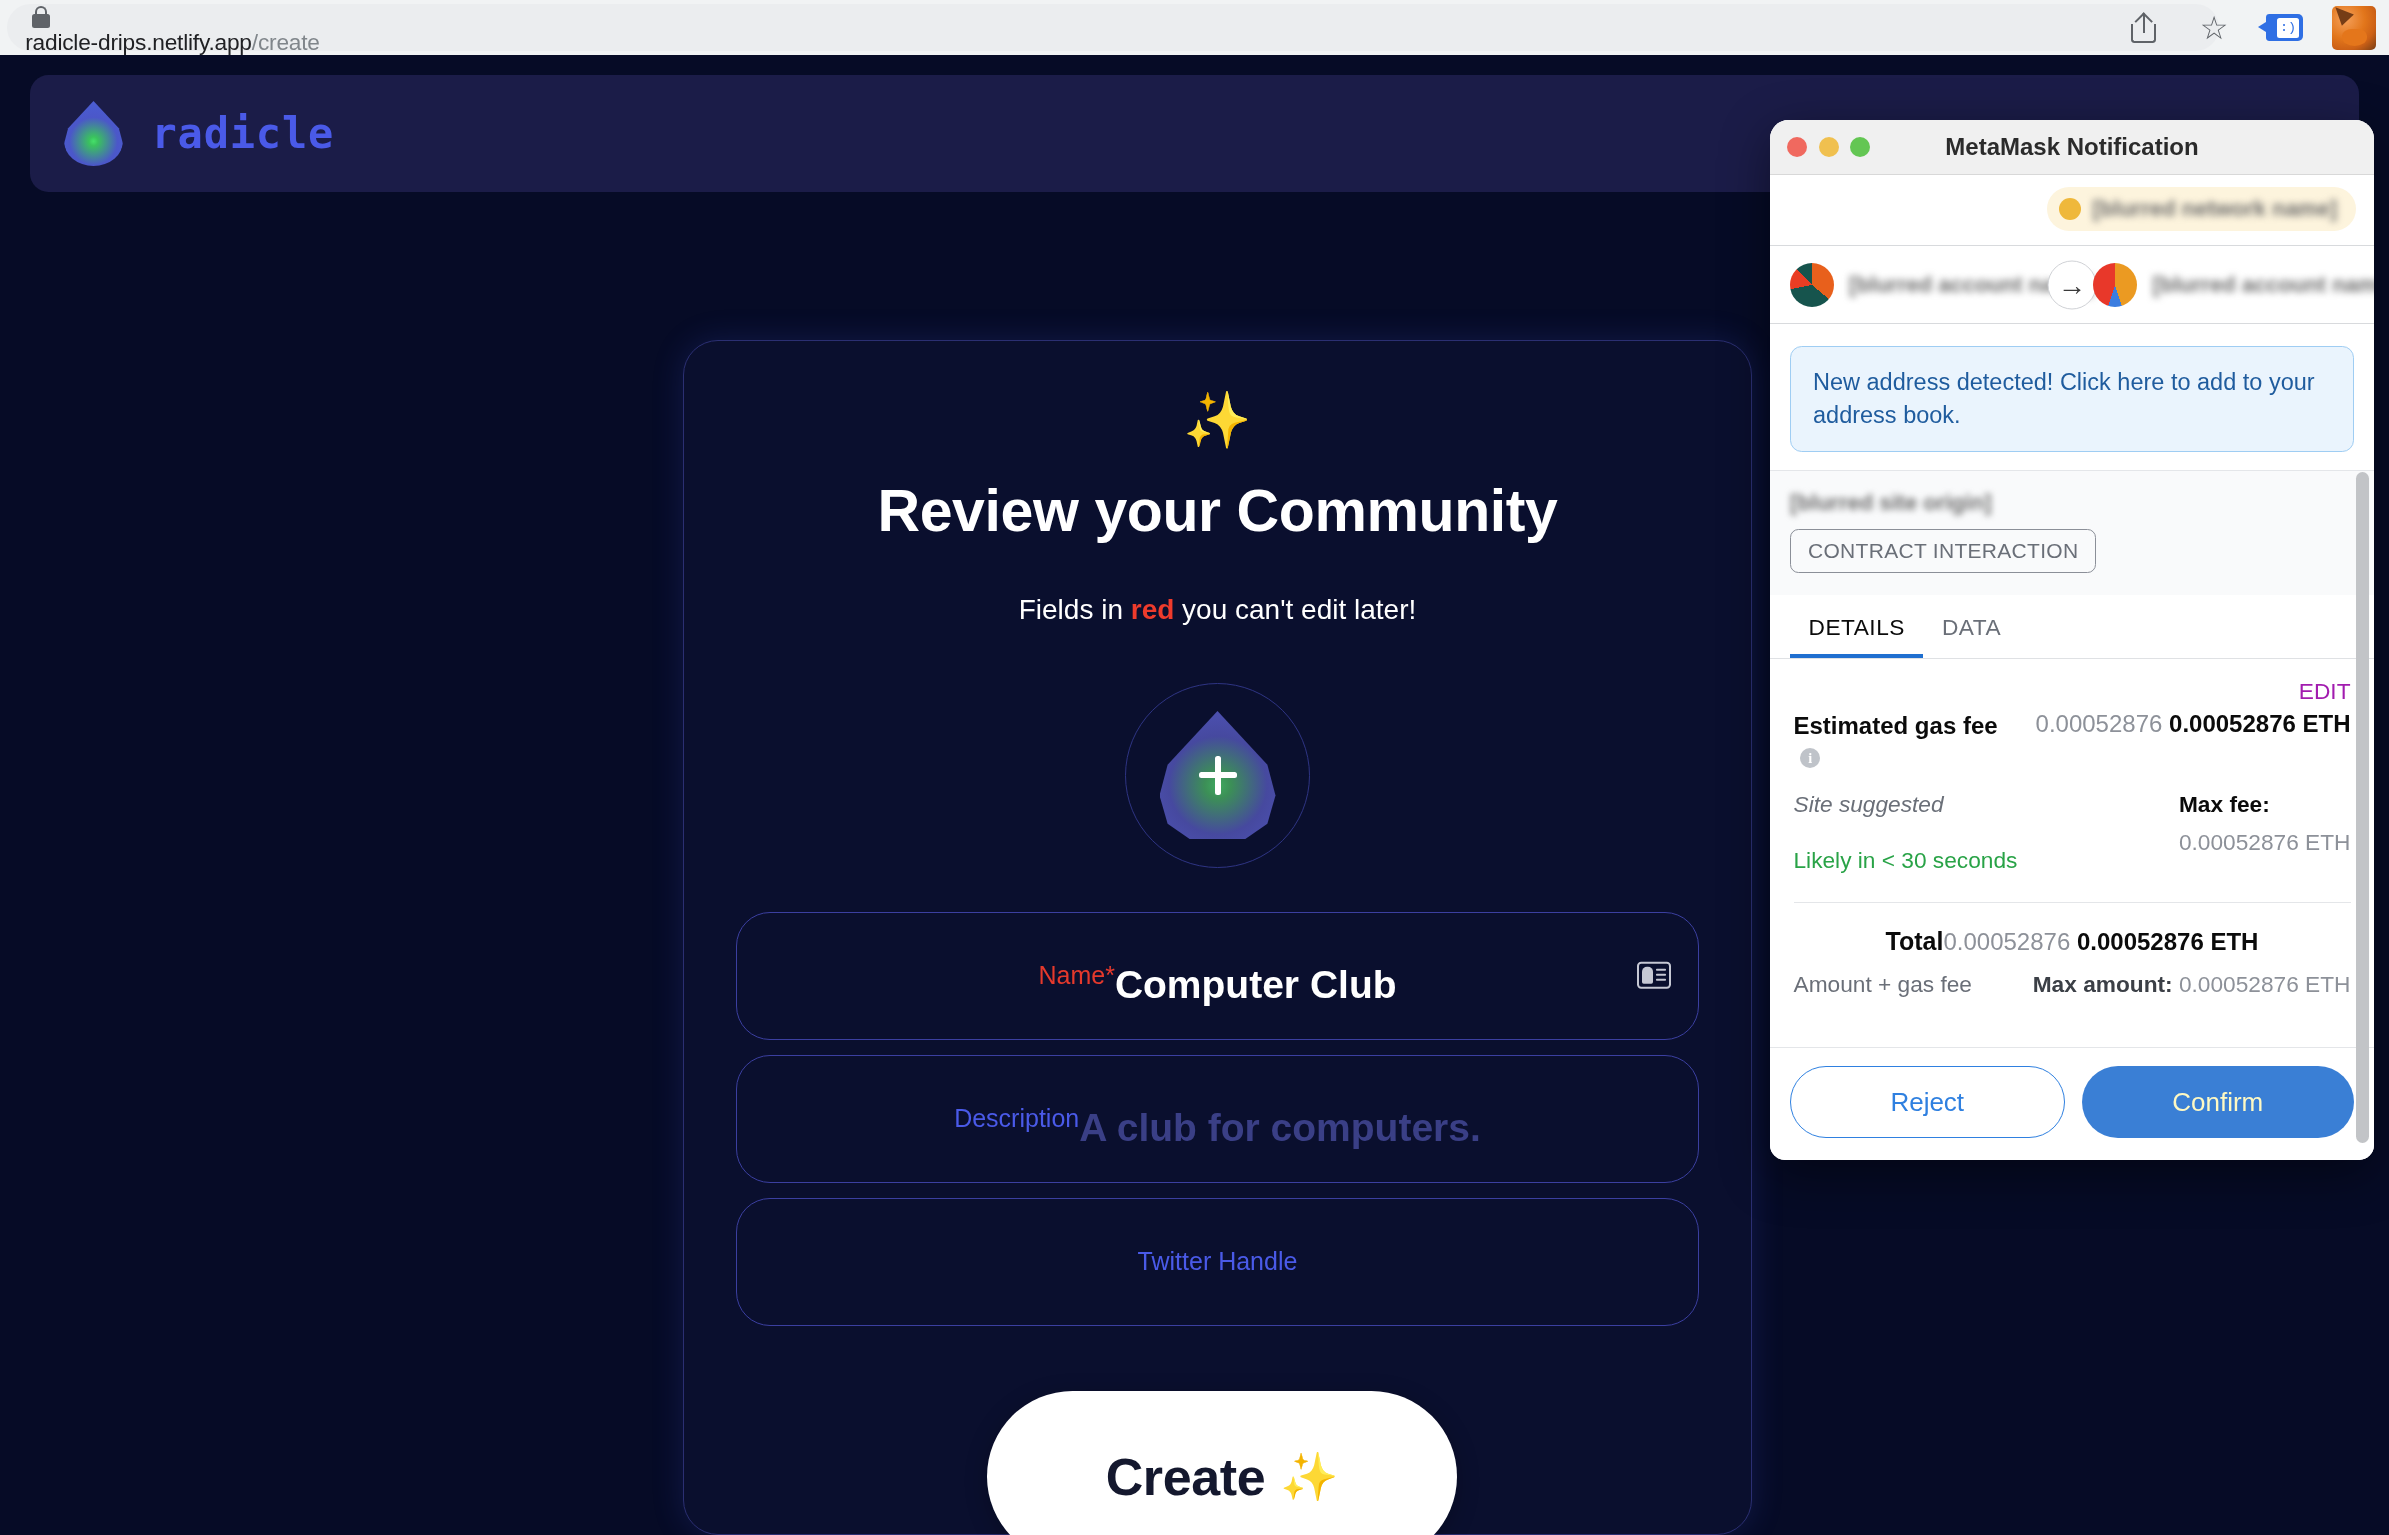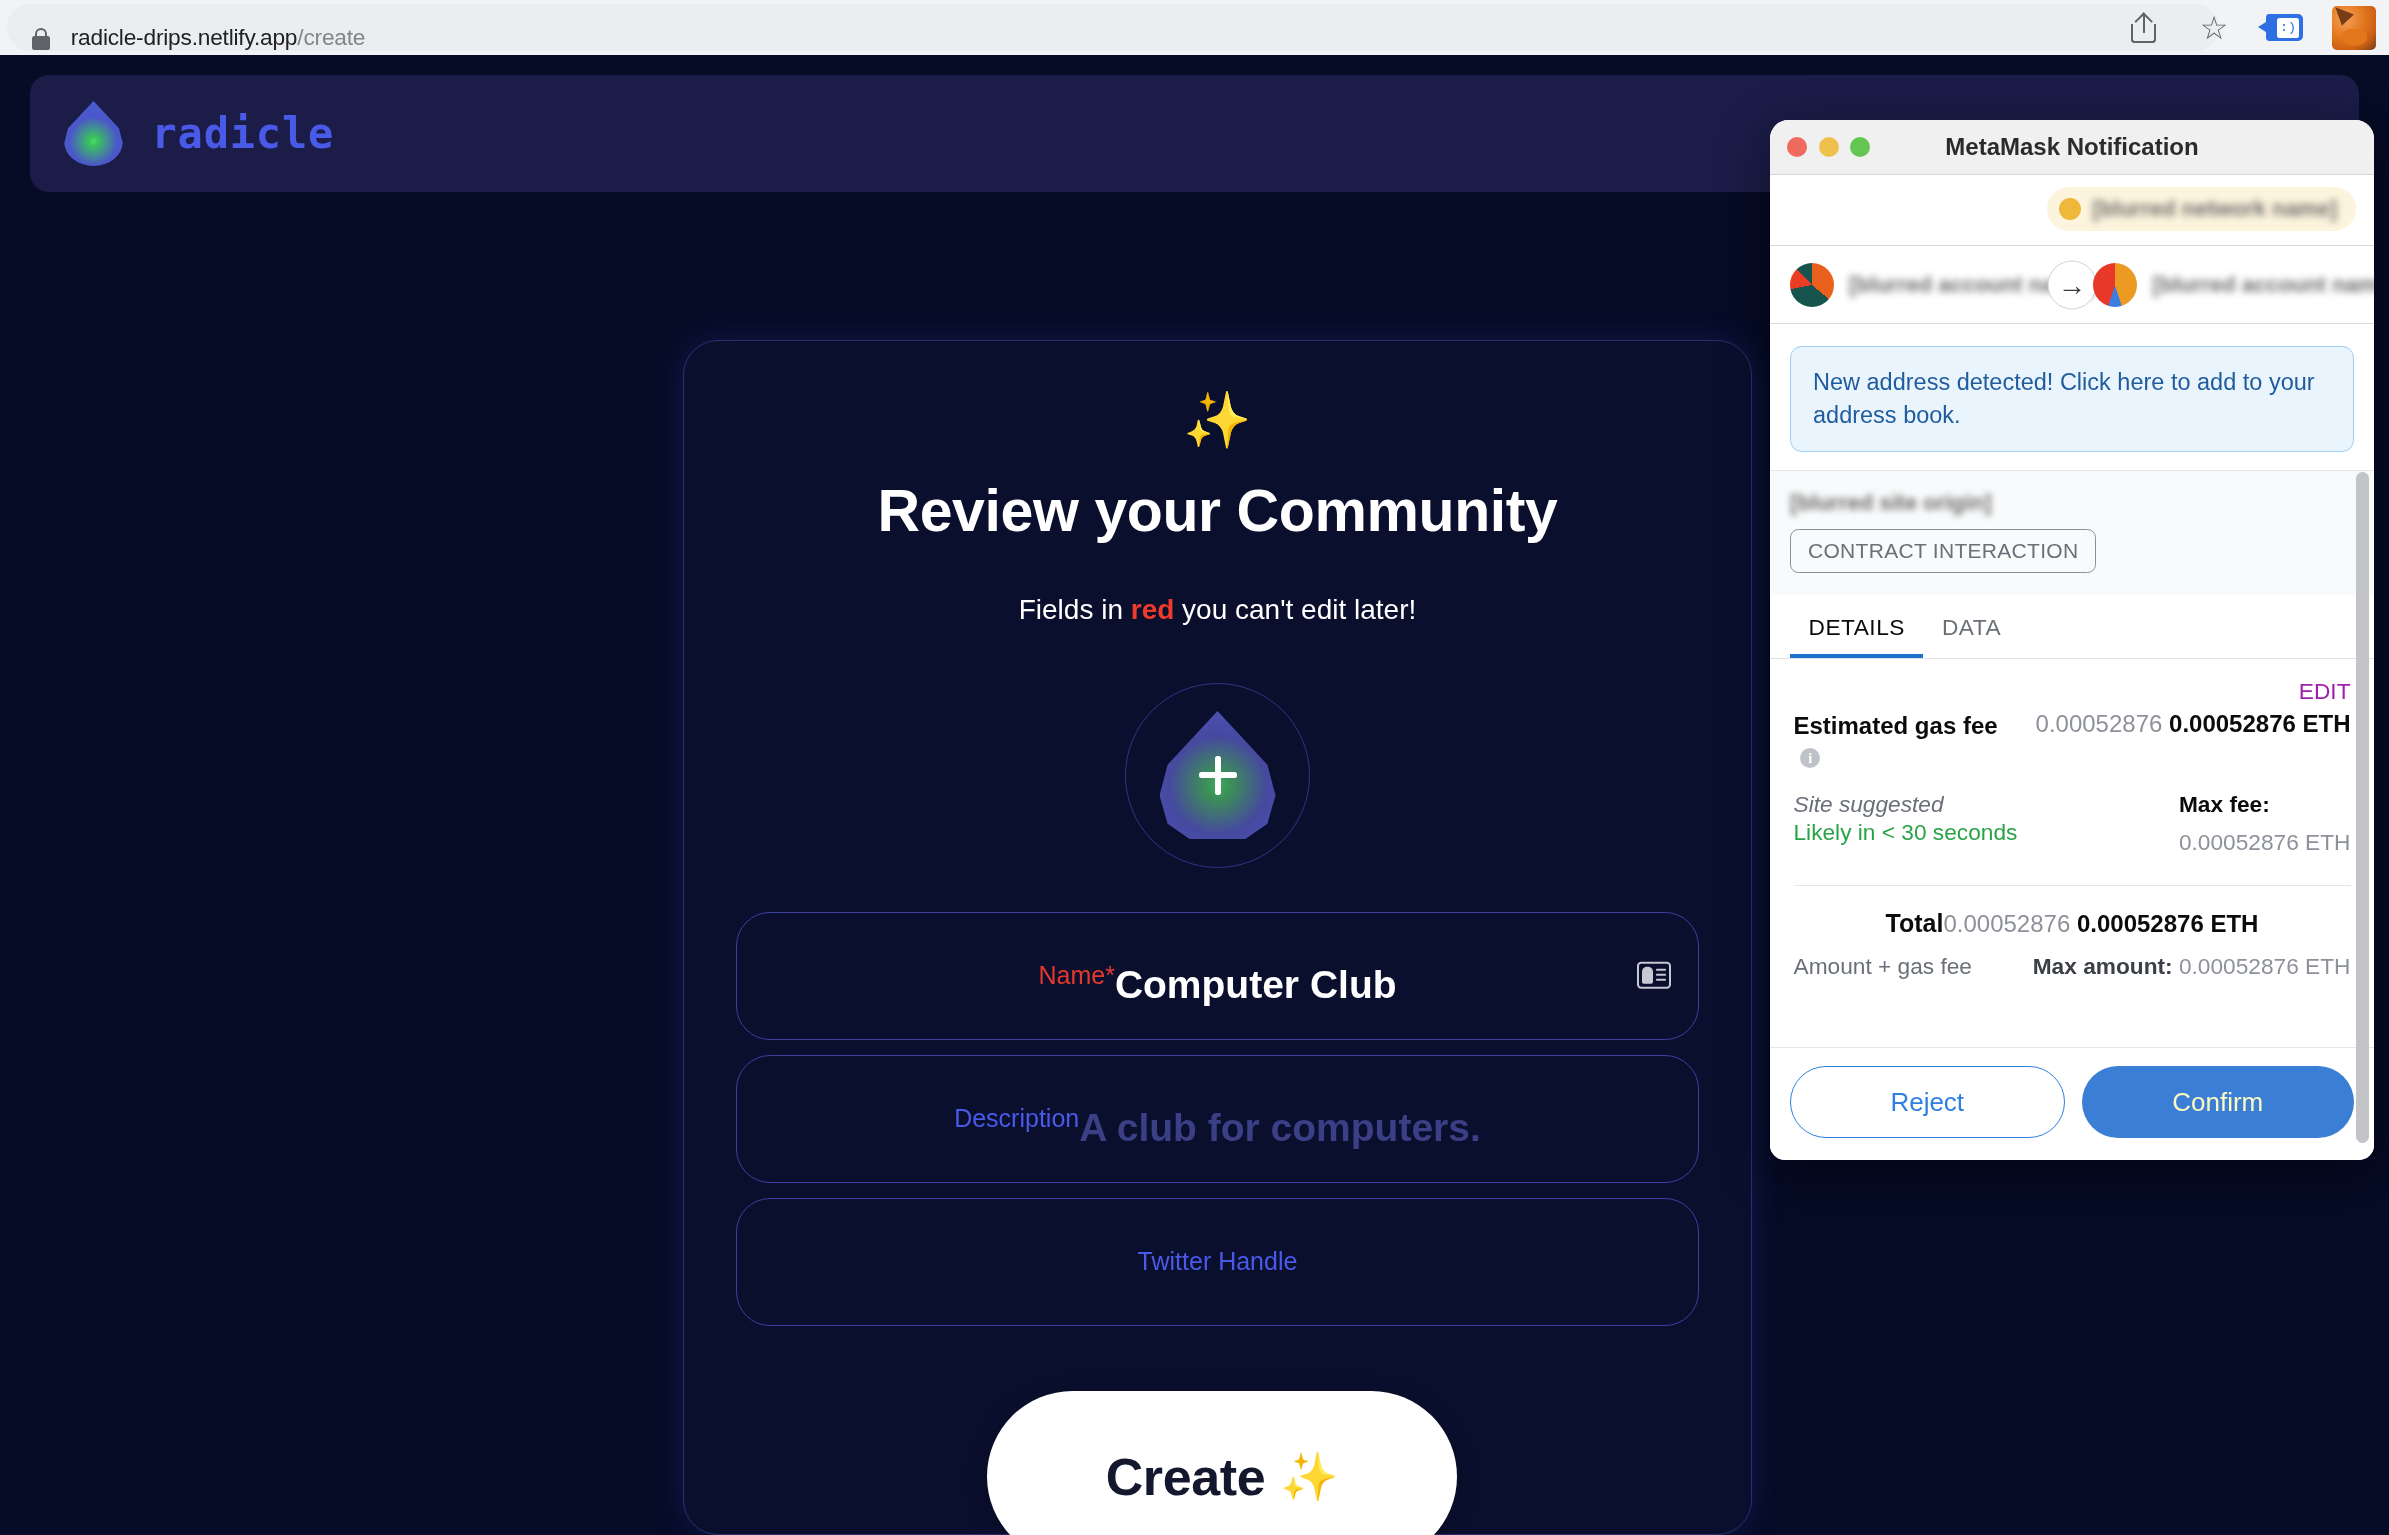--- a/index.html
+++ b/index.html
@@ -15,21 +15,21 @@
     position: absolute; left: 0; top: 0;
     width: 2389px; height: 55px;
     background: #f1f3f4;
     display: flex; align-items: center;
   }
   .omnibox {
     position: absolute; left: 6.7px; top: 4.2px;
     width: 2212px; height: 47px;
     background: #ebedef;
     border-radius: 23.5px;
-    display: flex; align-items: flex-end;
+    display: flex; align-items: flex-start; flex-direction: column;
   }
   .lock-icon { margin-left: 23.5px; width: 22px; height: 25px; position: relative; flex: none; }
   .lock-icon .shackle {
     position: absolute; left: 5px; top: 1.7px;
     width: 11.7px; height: 11px;
     border: 2.9px solid #5f6368;
     border-bottom: none;
     border-radius: 6.7px 6.7px 0 0;
   }
   .lock-icon .body {
@@ -305,21 +305,21 @@
     display: inline-block; width: 20px; height: 20px; border-radius: 50%;
     background: #bfc3c9; color: #fff; font-size: 14.3px; font-weight: 700;
     text-align: center; line-height: 20px; margin-left: 6.7px; vertical-align: 1.7px;
     font-family: "Liberation Serif", serif;
   }
   .gas-values { text-align: right; white-space: nowrap; }
   .gas-values .muted { color: #8d9199; font-size: 24px; }
   .gas-values .strong { color: #0b0b0b; font-size: 24px; font-weight: 700; margin-left: 6.7px; }
   .gas-sub { display: flex; justify-content: space-between; margin-top: 18.5px; align-items: flex-start; }
   .site-suggested { font-style: italic; color: #6a6f78; font-size: 22.7px; }
-  .speed { color: #29a347; font-size: 22.7px; margin-top: 1px; }
+  .speed { color: #29a347; font-size: 22.7px; margin-top: 29px; }
   .maxfee-label { font-size: 22.7px; font-weight: 700; color: #0b0b0b; text-align: left; }
   .maxfee-value { font-size: 22.7px; color: #8d9199; text-align: right; margin-top: 11.7px; }
   .mm-divider { height: 0.8px; background: #e4e6e9; margin: 28.5px 0 23.5px; }
   .total-row { display: flex; justify-content: center; align-items: baseline; }
   .total-label { font-size: 25px; font-weight: 700; color: #0b0b0b; }
   .total-sub { display: flex; justify-content: space-between; margin-top: 15px; align-items: baseline; }
   .total-sub-left { font-size: 22.7px; color: #6a6f78; }
   .total-sub-right { font-size: 22.7px; color: #8d9199; }
   .total-sub-right b { color: #3b3f46; }
 

